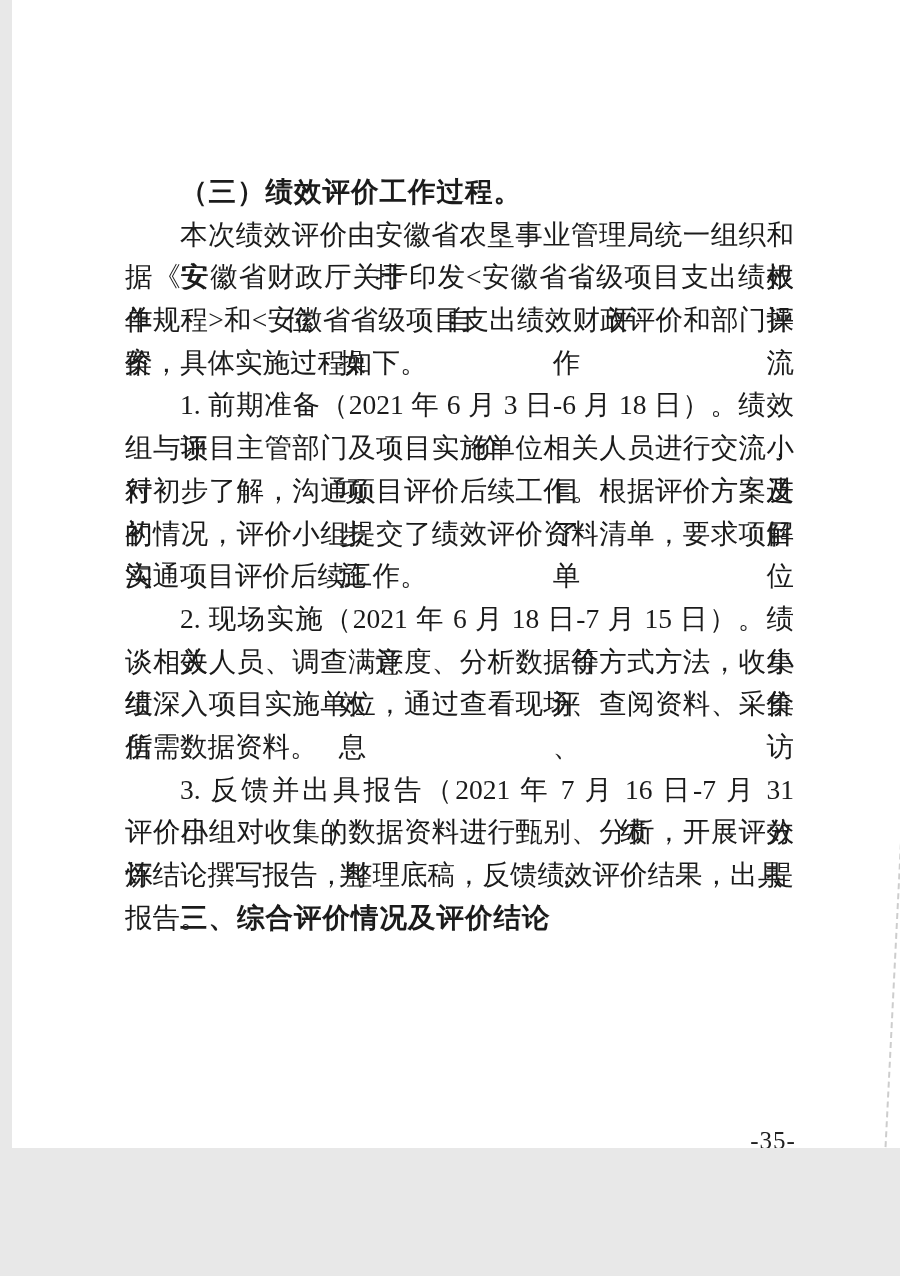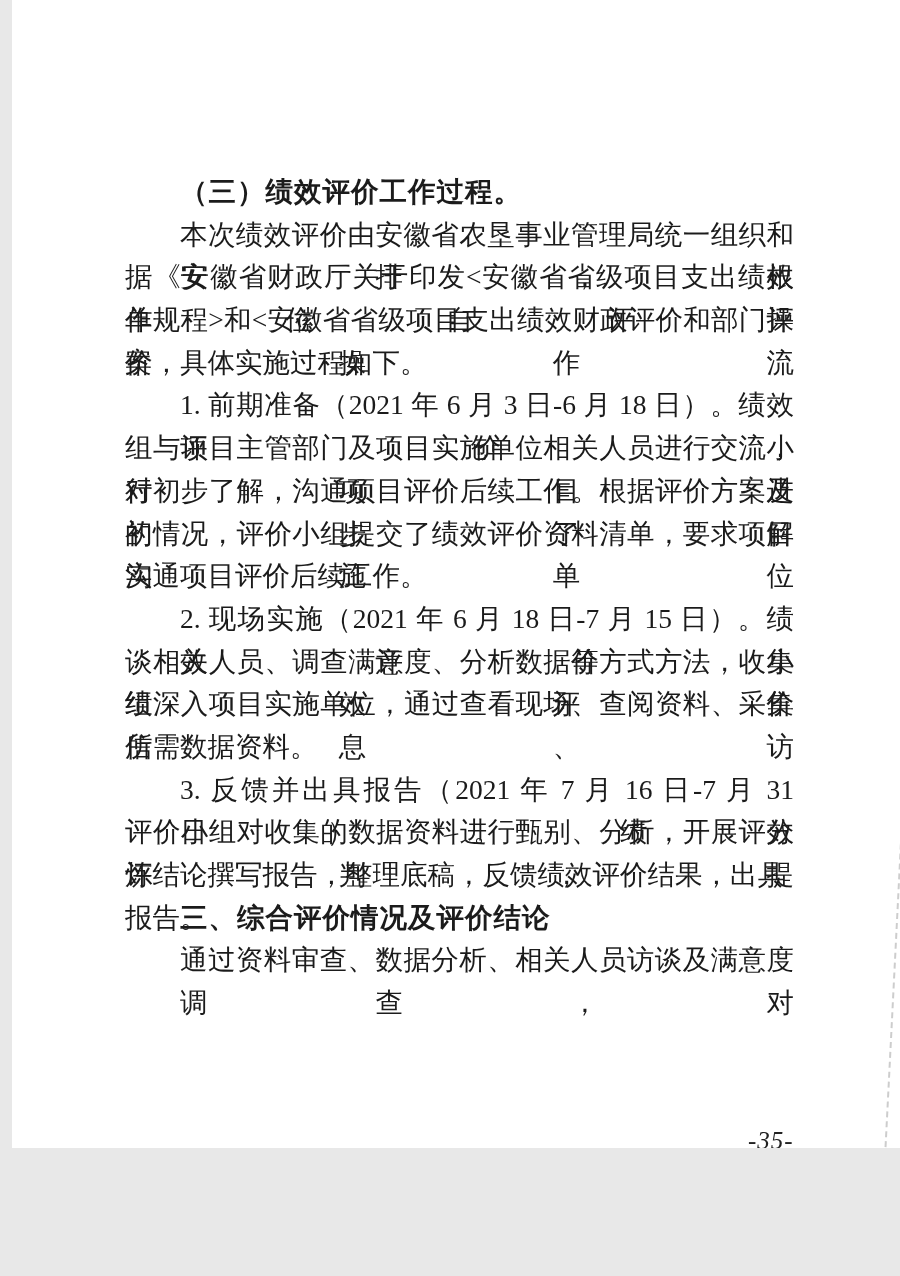--- a/index.html
+++ b/index.html
@@ -43,24 +43,23 @@
     letter-spacing: 1px;
   }
   .page-number {
     position: absolute;
     top: 1126px;
     left: 736px;
     width: 50px;
     height: 30px;
     line-height: 30px;
     font-size: 25px;
-    text-align: left;
+    text-align: center;
     color: #222222;
     letter-spacing: 1px;
-    font-style: italic;
   }
   .scan-artifact {
     position: absolute;
     left: 866px;
     top: 843px;
     height: 433px;
     width: 0;
     border-left: 2px dashed #bdbdbd;
     opacity: 0.75;
     transform: rotate(2.9deg);
@@ -84,20 +83,19 @@
     <div class="ln">的情况，评价小组提交了绩效评价资料清单，要求项目实施单位</div>
     <div class="ln end">沟通项目评价后续工作。</div>
     <div class="ln indent">2. 现场实施（2021 年 6 月 18 日-7 月 15 日）。绩效评价小</div>
     <div class="ln">谈相关人员、调查满意度、分析数据等方式方法，收集绩效评价</div>
     <div class="ln">组深入项目实施单位，通过查看现场、查阅资料、采集信息、访</div>
     <div class="ln end">所需数据资料。</div>
     <div class="ln indent">3. 反馈并出具报告（2021 年 7 月 16 日-7 月 31 日）。绩效</div>
     <div class="ln">评价小组对收集的数据资料进行甄别、分析，开展评分评判，提</div>
     <div class="ln end">炼结论撰写报告，整理底稿，反馈绩效评价结果，出具报告。</div>
     <div class="ln h indent end">三、综合评价情况及评价结论</div>
-    <div class="ln indent">通过资料审查、数据分析、相关人员访谈及满意度调查，对</div>
   </div>
 
   <div class="page-number">-35-</div>
 
   <div class="scan-artifact"></div>
 
 </div>
 
 </body></html>

